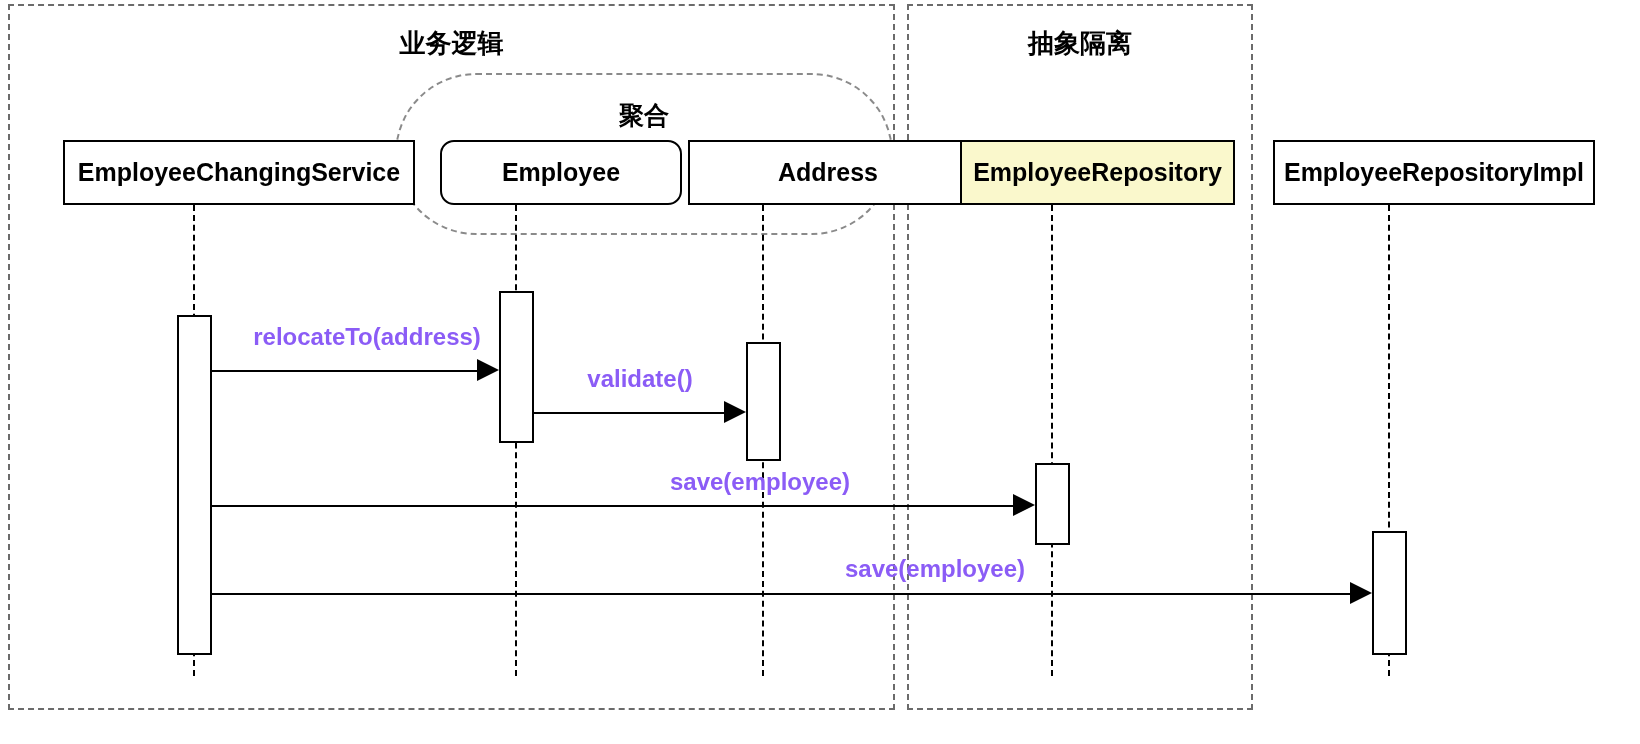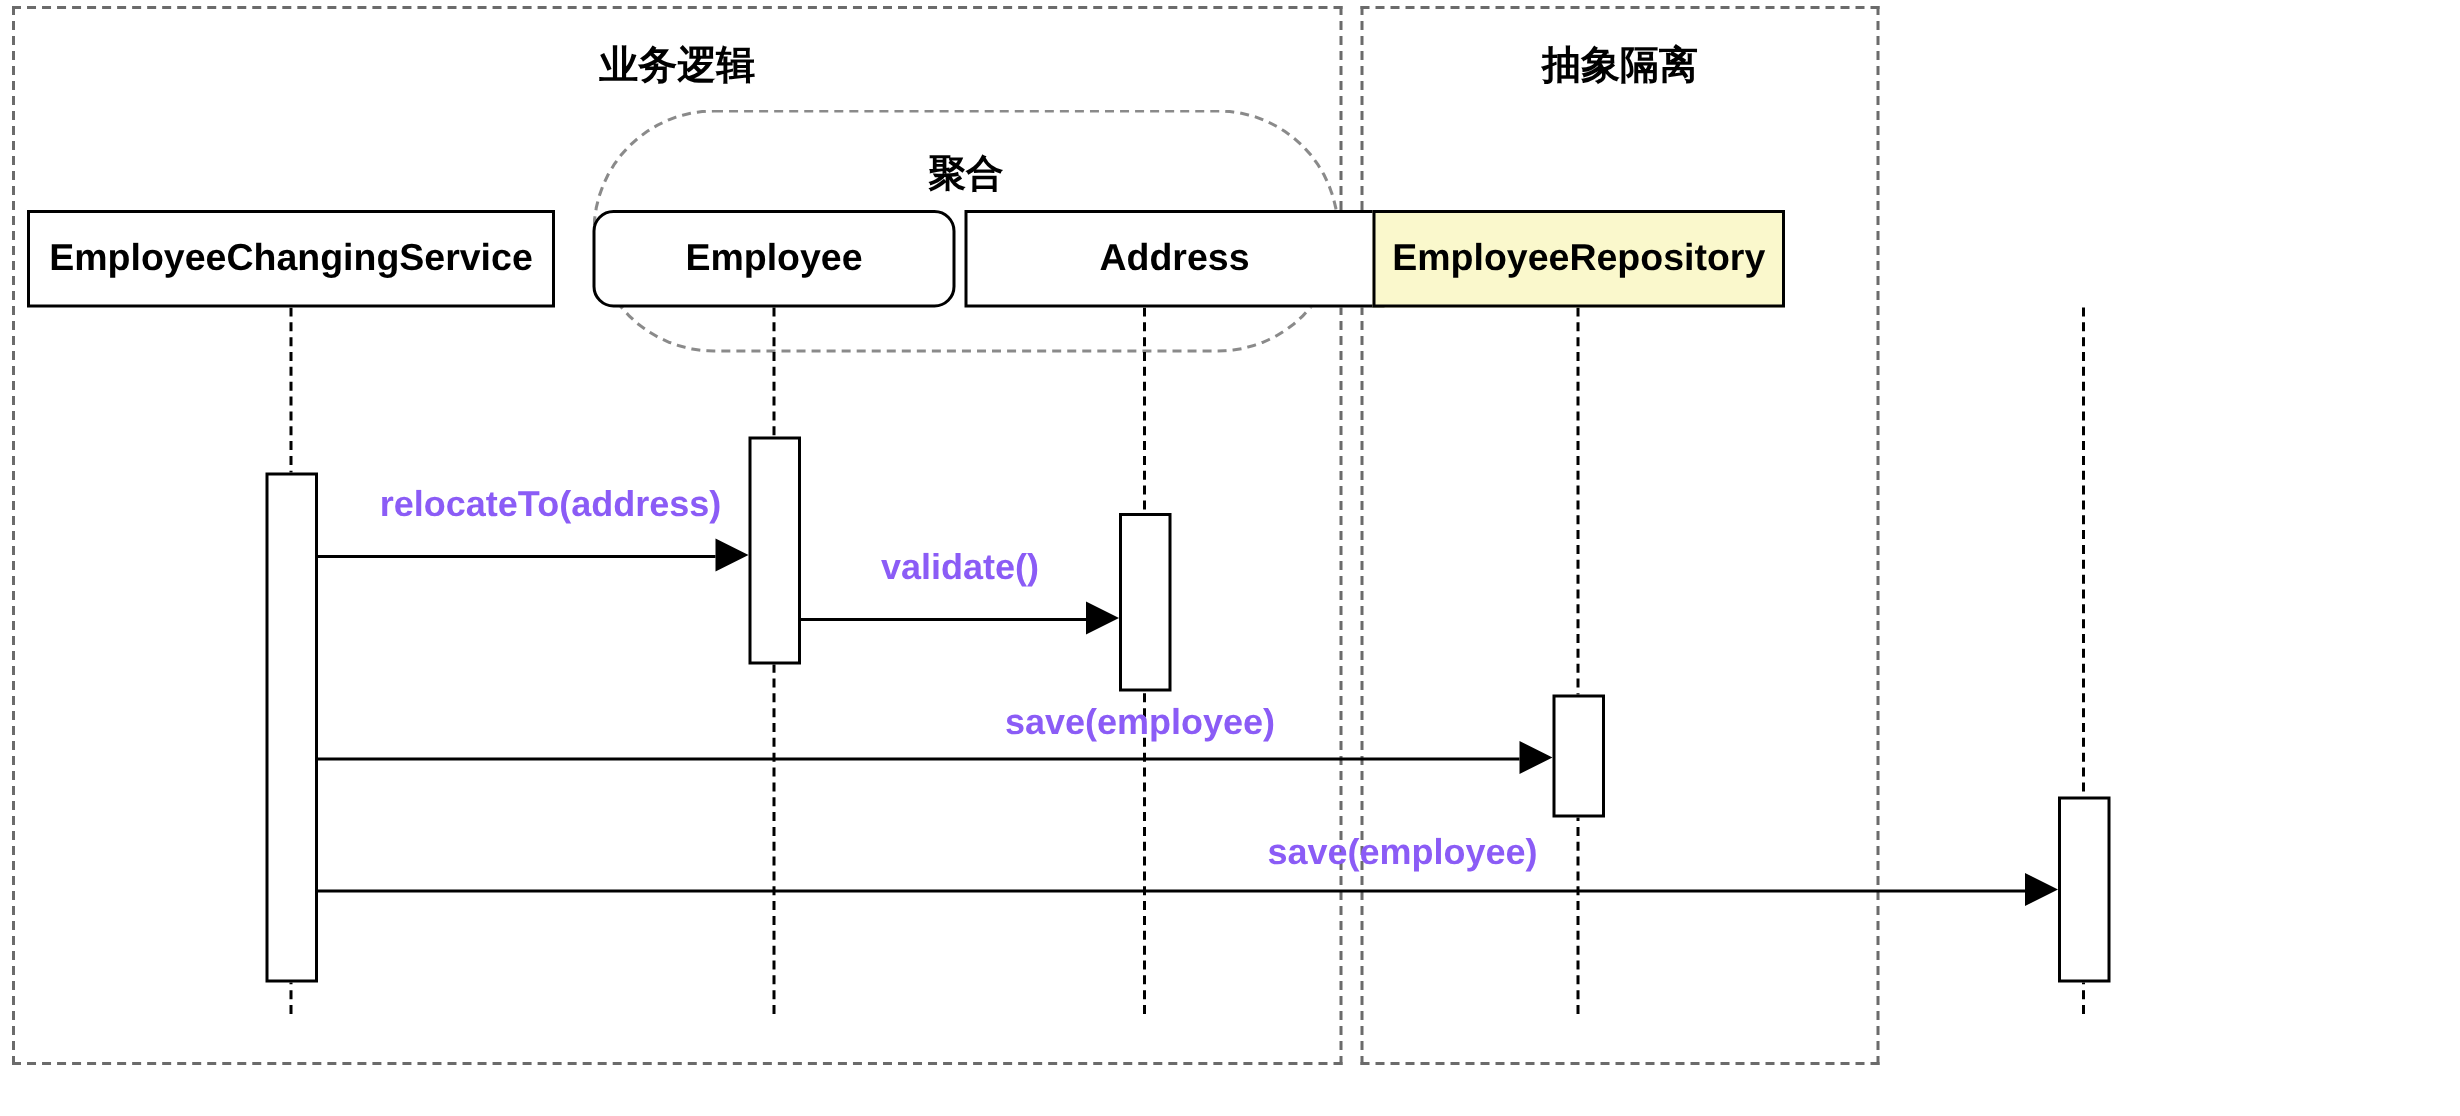--- a/index.html
+++ b/index.html
@@ -66,20 +66,21 @@
     position: absolute;
     box-sizing: border-box;
     border: 2px solid #000000;
     background: #ffffff;
     display: flex;
     align-items: center;
     justify-content: center;
     font-size: 25px;
     color: #000000;
     white-space: nowrap;
+    margin-left: 45px;
   }
   .lifebox.highlight {
     background: #faf8cc;
   }
 
   
   .lifeline {
     position: absolute;
     width: 0;
     border-left: 2px dashed #000000;
@@ -138,20 +139,23 @@
     </div>
     <div class="lifebox" style="left: 395px; top: 140px; width: 242px; height: 65px; background: rgb(255, 255, 255); border-radius: 14px;">
       <span>Employee</span>
     </div>
     <div class="lifebox" style="left: 643px; top: 140px; width: 280px; height: 65px; background: rgb(255, 255, 255);">
       <span>Address</span>
     </div>
     <div class="lifebox highlight" style="left: 915px; top: 140px; width: 275px; height: 65px; background: rgb(250, 248, 204);">
       <span>EmployeeRepository</span>
     </div>
+    <div class="lifebox" style="left: 1228px; top: 140px; width: 322px; height: 65px; background: rgb(255, 255, 255);">
+      <span>EmployeeRepositoryImpl</span>
+    </div>
     <div class="activation" style="left: 177px; top: 315px; width: 35px; height: 340px;"></div>
     <div class="activation" style="left: 499px; top: 291px; width: 35px; height: 152px;"></div>
     <div class="activation" style="left: 746px; top: 342px; width: 35px; height: 119px;"></div>
     <div class="activation" style="left: 1035px; top: 463px; width: 35px; height: 82px;"></div>
     <div class="activation" style="left: 1372px; top: 531px; width: 35px; height: 124px;"></div>
     <div class="msg-line" style="left: 212px; top: 370px; width: 265px;"></div>
     <div class="msg-head" style="left: 477px; top: 359px;"></div>
     <div class="msg-label" style="left: 247px; top: 323px; width: 240px;">relocateTo(address)</div>
     <div class="msg-line" style="left: 534px; top: 412px; width: 190px;"></div>
     <div class="msg-head" style="left: 724px; top: 401px;"></div>

